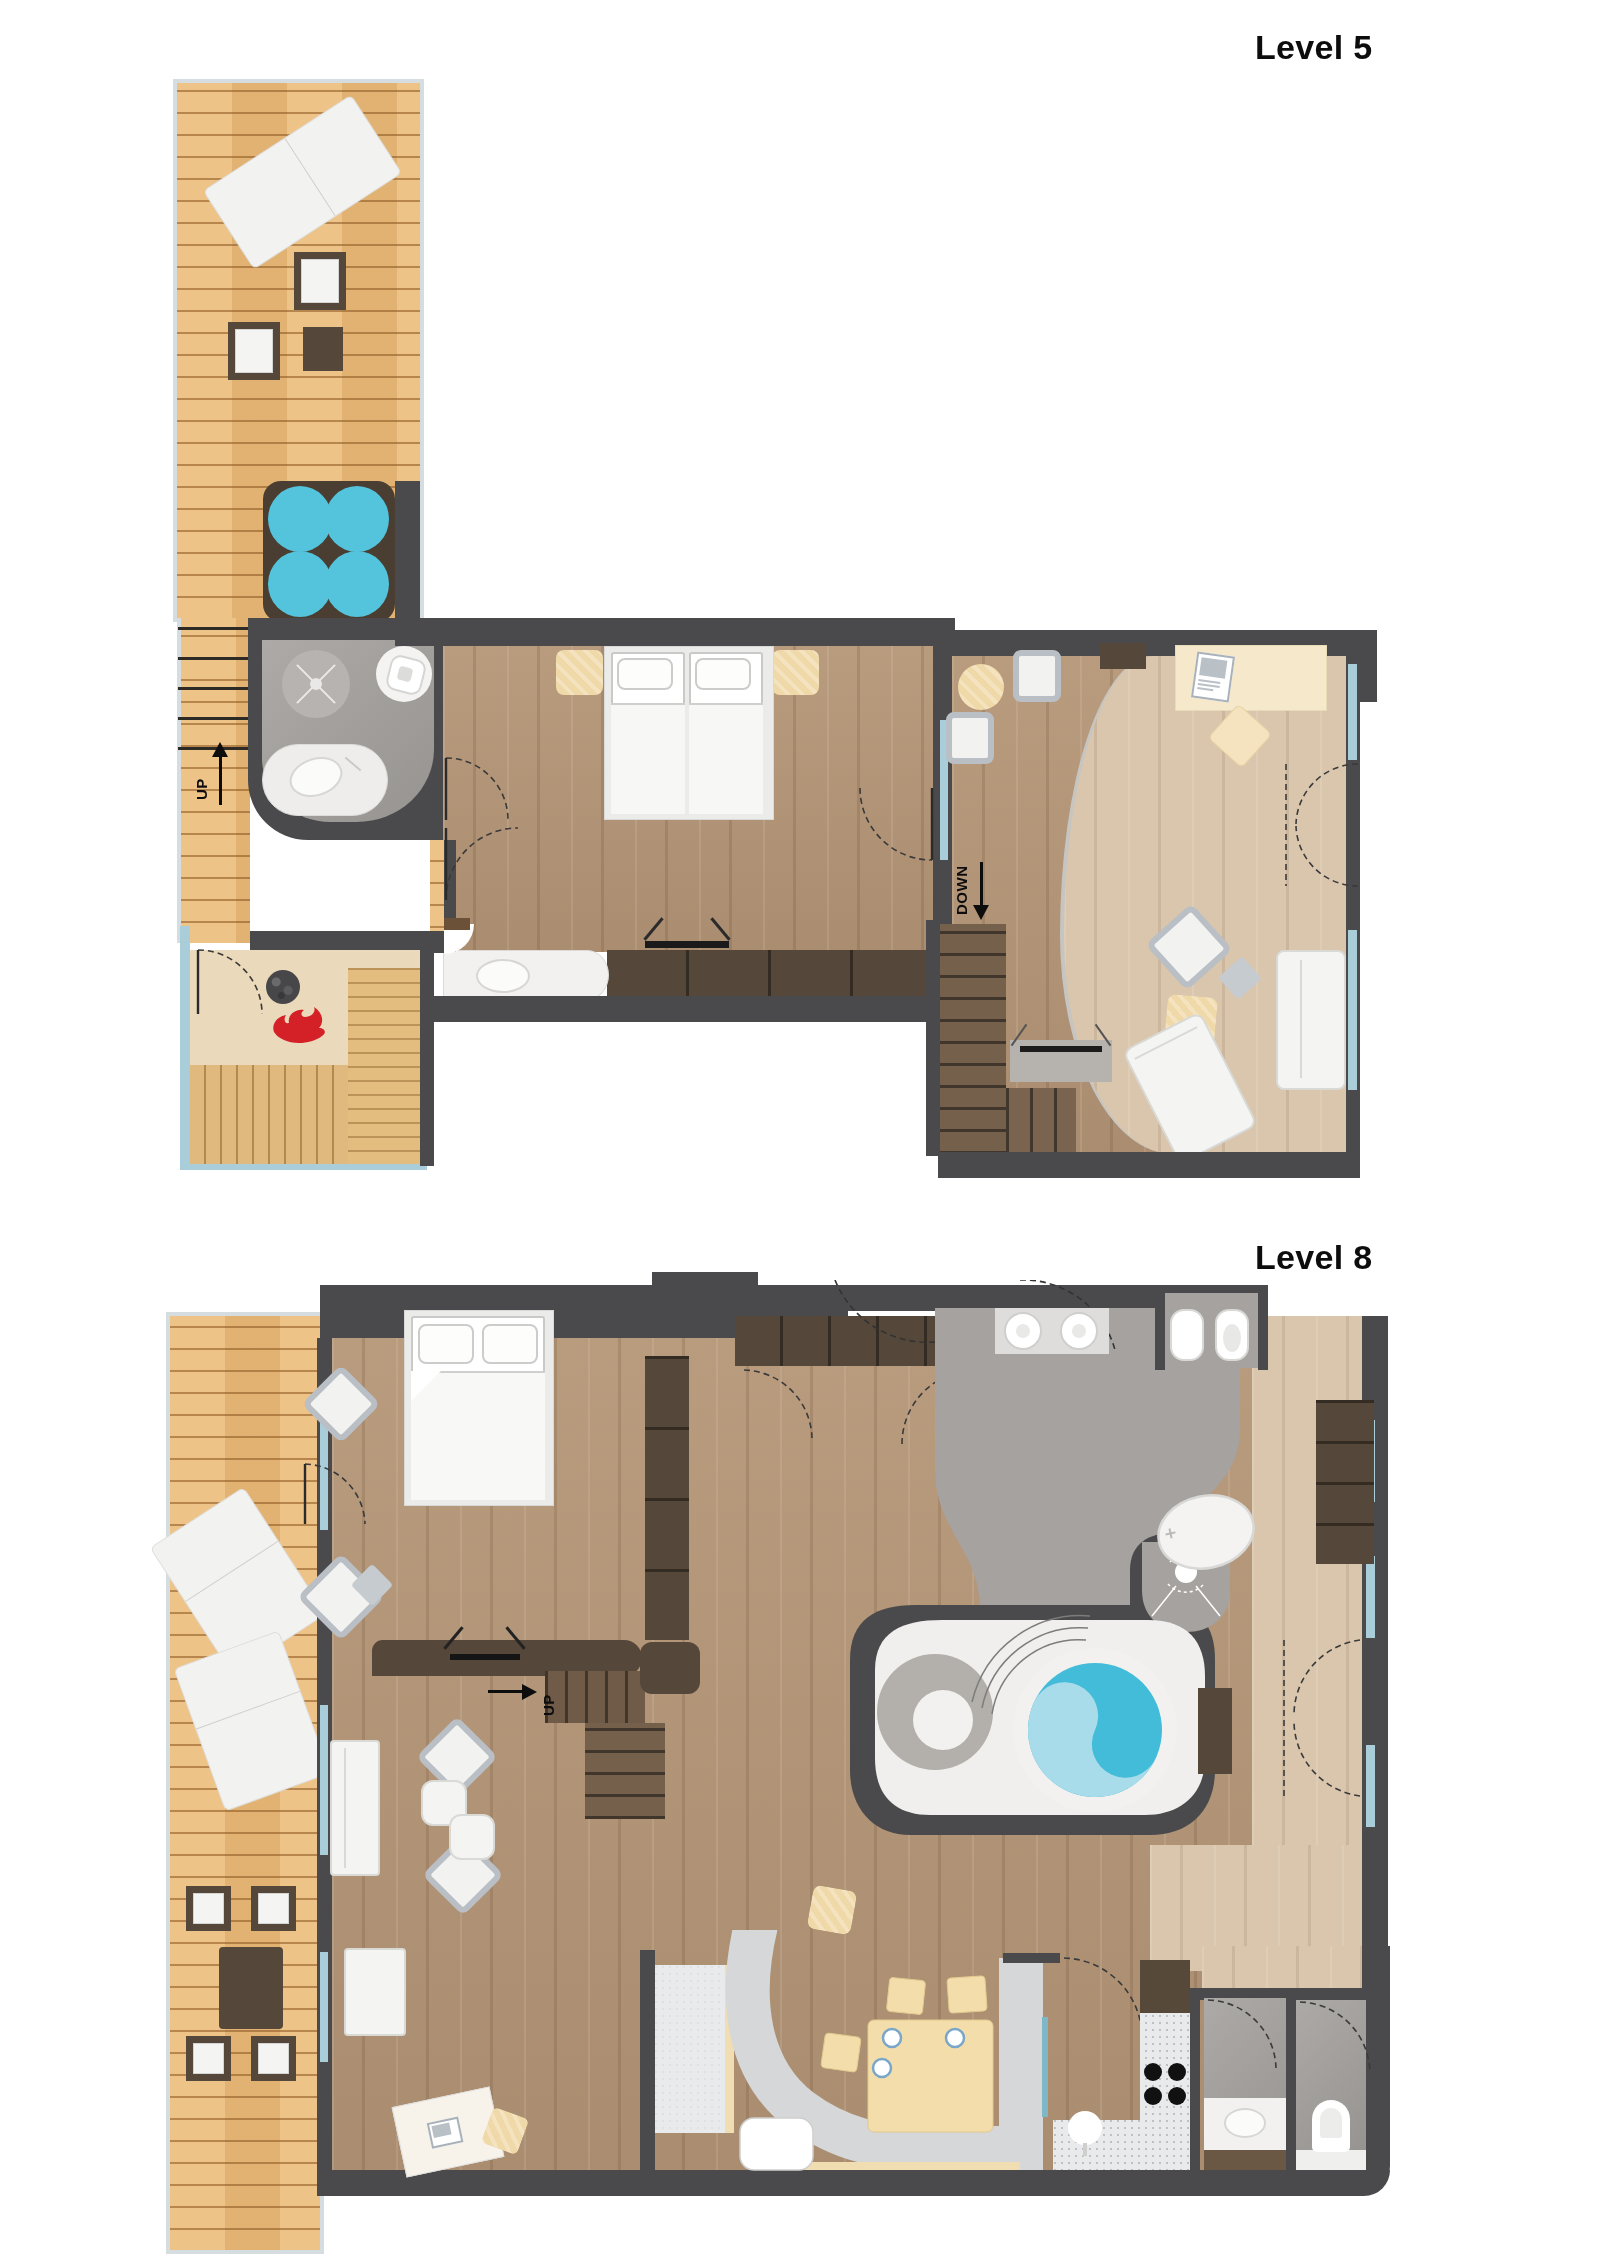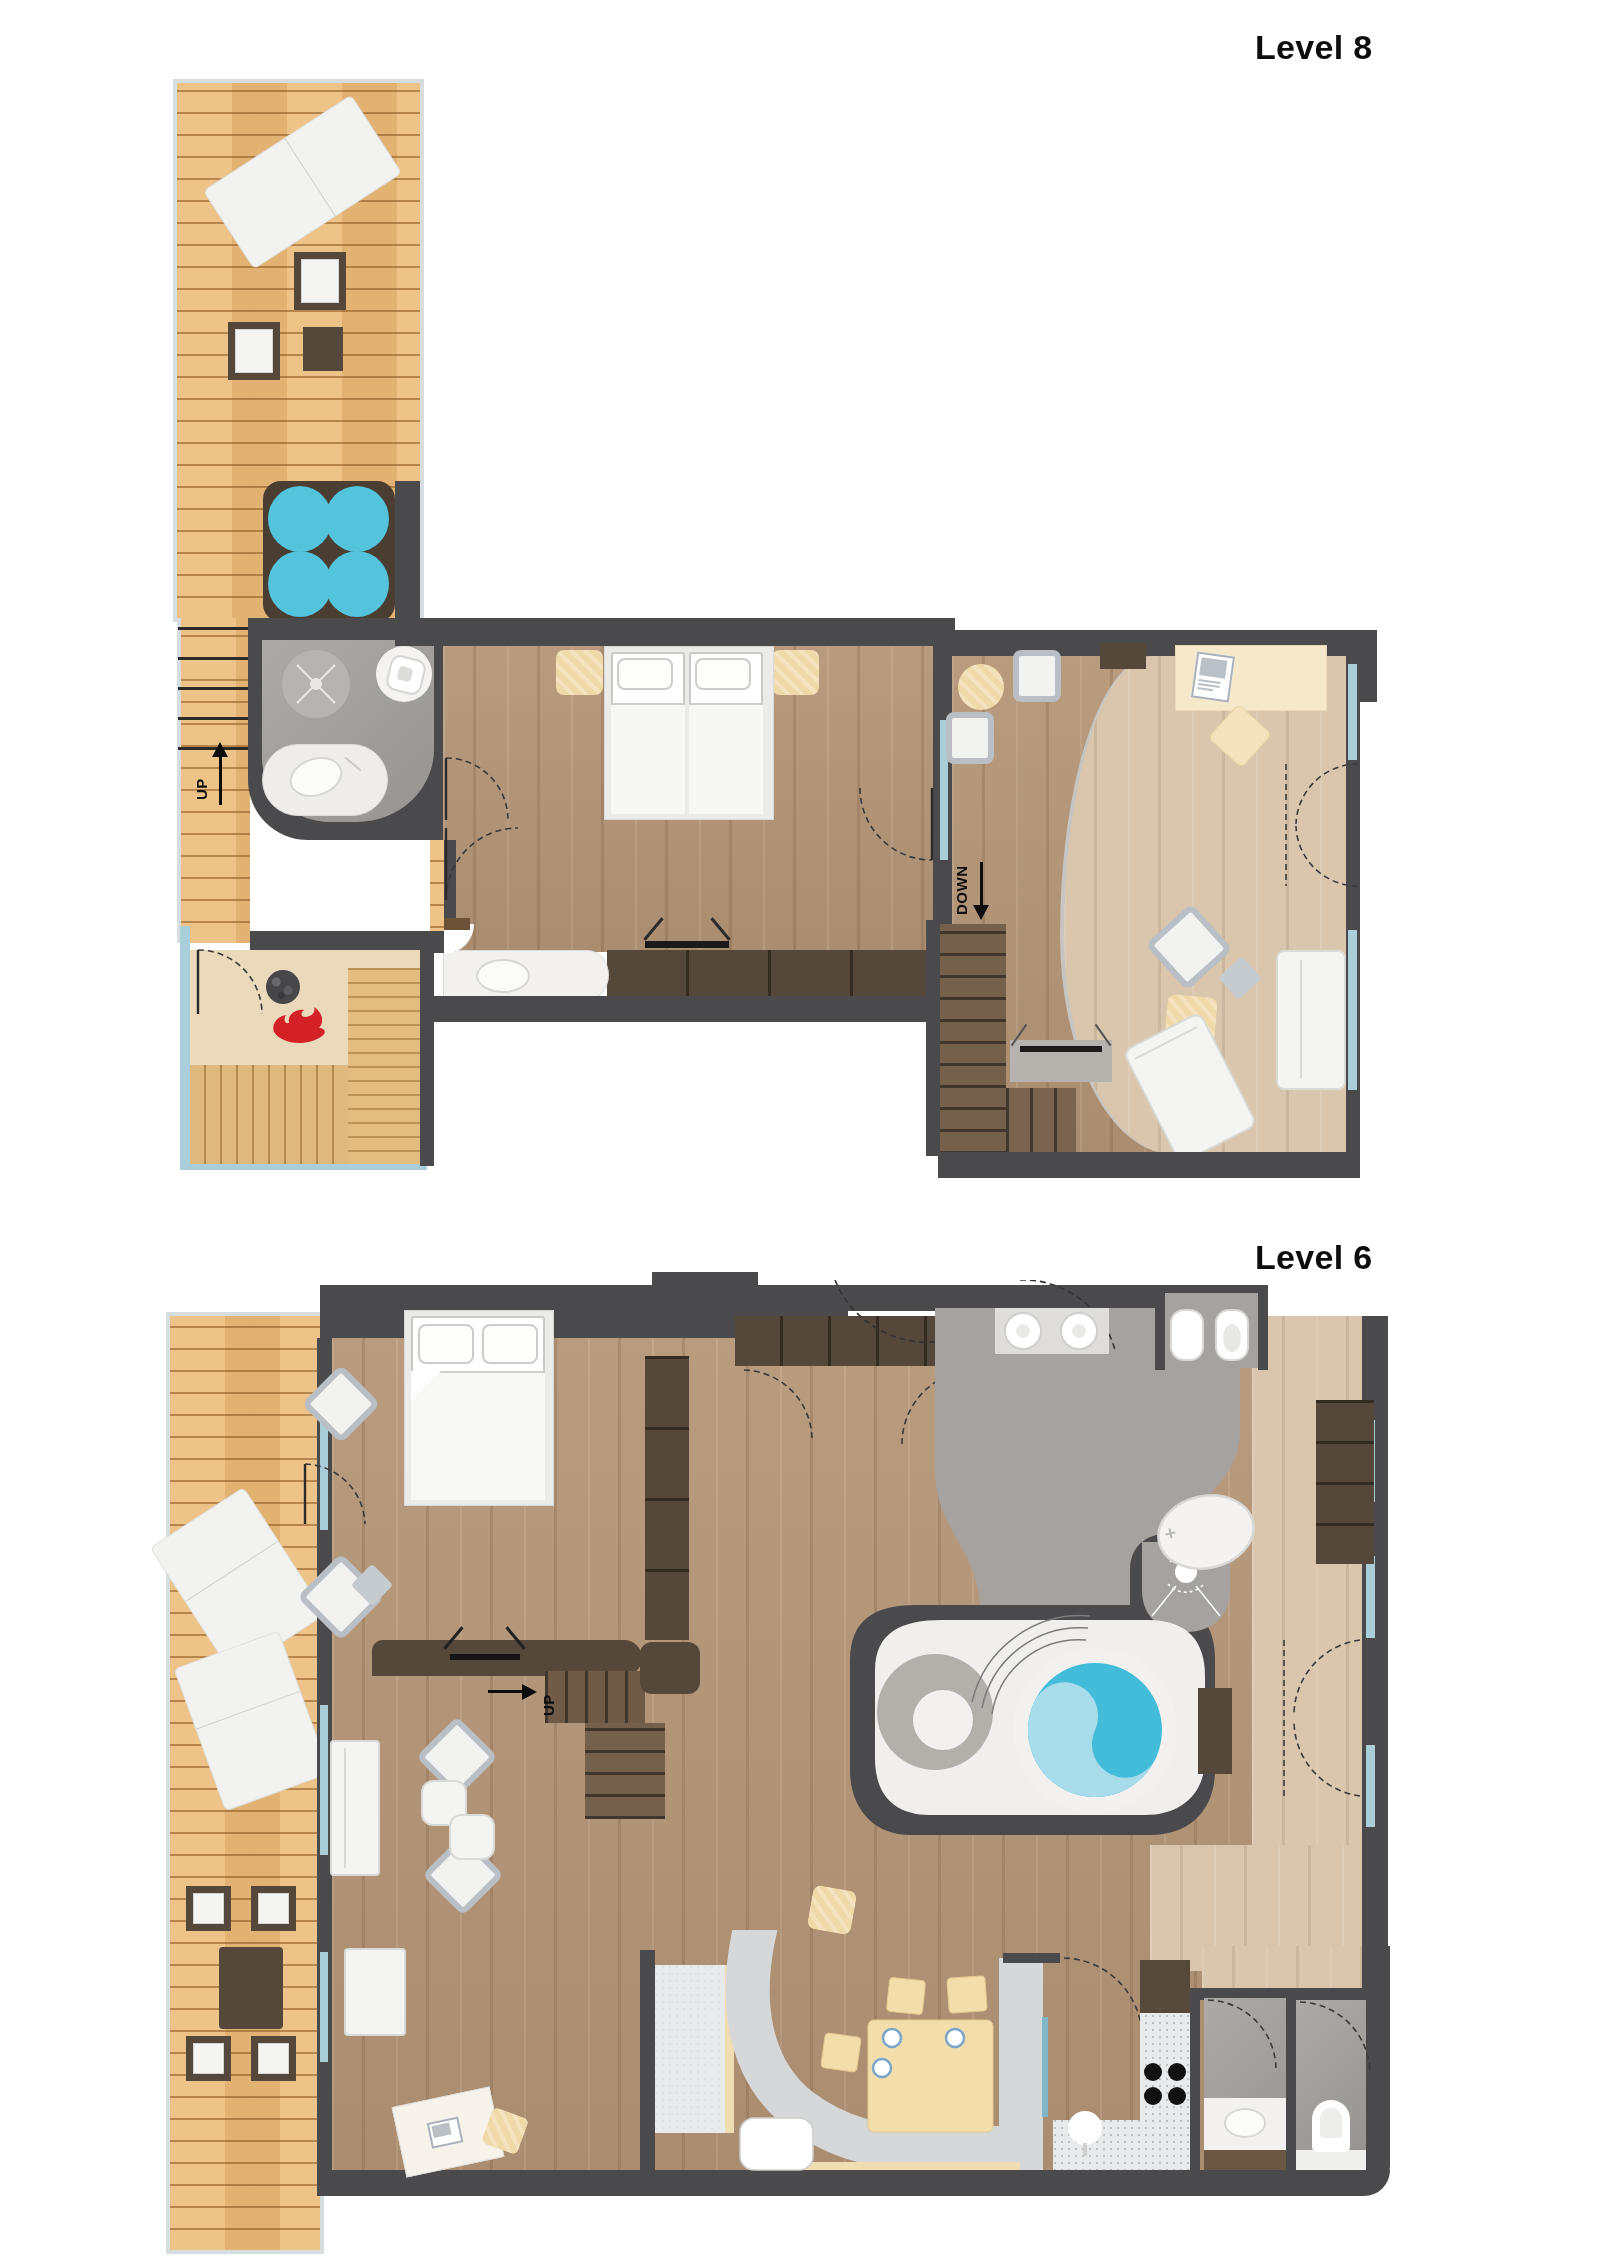--- a/index.html
+++ b/index.html
@@ -41,21 +41,21 @@
   
   .cushion{position:absolute;inset:7px;background:#f4f4f3;border:1px solid #d4d4d2;}
   .oval-sink{background:#fbfbfa;border:2px solid #d6d6d4;border-radius:50%;box-sizing:border-box;}
   .petal{position:absolute;width:64px;height:66px;border-radius:50%;background:#54c4dd;}
 </style>
 </head>
 <body>
 
 <div id="canvas">
 
-  <div class="abs lvl-title" style="left:1255px;top:28px;">Level 8</div>
+  <div class="abs lvl-title" style="left:1255px;top:28px;">Level 5</div>
 
   <div class="abs deck deck-edge" style="left:173px;top:79px;width:251px;height:543px;box-sizing:border-box;"></div>
   <div class="abs deck" style="left:177px;top:618px;width:73px;height:325px;border-left:4px solid #d6dde1;box-sizing:border-box;"></div>
   <div class="abs" style="left:214px;top:135px;width:175px;height:92px;background:#f2f2f0;border:1px solid #dededc;border-radius:6px;transform:rotate(-33deg);">
     <div style="position:absolute;left:55%;top:0;width:1px;height:100%;background:#cfcfcd;"></div>
   </div>
   <div class="abs brn" style="left:294px;top:252px;width:52px;height:58px;">
       <div class="cushion"></div>
     </div>
   <div class="abs brn" style="left:303px;top:327px;width:40px;height:44px;"></div>
@@ -187,21 +187,21 @@
   </svg>
   <div class="abs planks-v" style="left:190px;top:1065px;width:160px;height:99px;"></div>
   <div class="abs slats-h" style="left:348px;top:968px;width:72px;height:196px;"></div>
   <svg class="abs" style="left:196px;top:948px;" width="68" height="68">
     <path d="M2 2 A64 64 0 0 1 66 66" fill="none" stroke="#3a3a3a" stroke-width="1.6" stroke-dasharray="6 4"></path>
       <line x1="2" y1="2" x2="2" y2="66" stroke="#2b2b2b" stroke-width="2.4"></line>
   </svg>
   <div class="abs" style="left:444px;top:924px;width:30px;height:30px;background:#fff;border-radius:0 0 100% 0;"></div>
   <div class="abs" style="left:444px;top:918px;width:26px;height:12px;background:#6b5138;"></div>
 
-  <div class="abs lvl-title" style="left:1255px;top:1238px;">Level 6</div>
+  <div class="abs lvl-title" style="left:1255px;top:1238px;">Level 8</div>
 
   <div class="abs deck deck-edge" style="left:166px;top:1312px;width:158px;height:942px;box-sizing:border-box;"></div>
   <div class="abs" style="left:182px;top:1505px;width:110px;height:150px;background:#f2f2f0;border:1px solid #dededc;border-radius:6px;transform:rotate(-33deg);">
     <div style="position:absolute;left:0;top:42%;width:100%;height:1px;background:#cfcfcd;"></div>
   </div>
   <div class="abs" style="left:196px;top:1645px;width:110px;height:150px;background:#f2f2f0;border:1px solid #dededc;border-radius:6px;transform:rotate(-20deg);">
     <div style="position:absolute;left:0;top:42%;width:100%;height:1px;background:#cfcfcd;"></div>
   </div>
   <div class="abs brn" style="left:186px;top:1886px;width:45px;height:45px;">
       <div class="cushion"></div>

